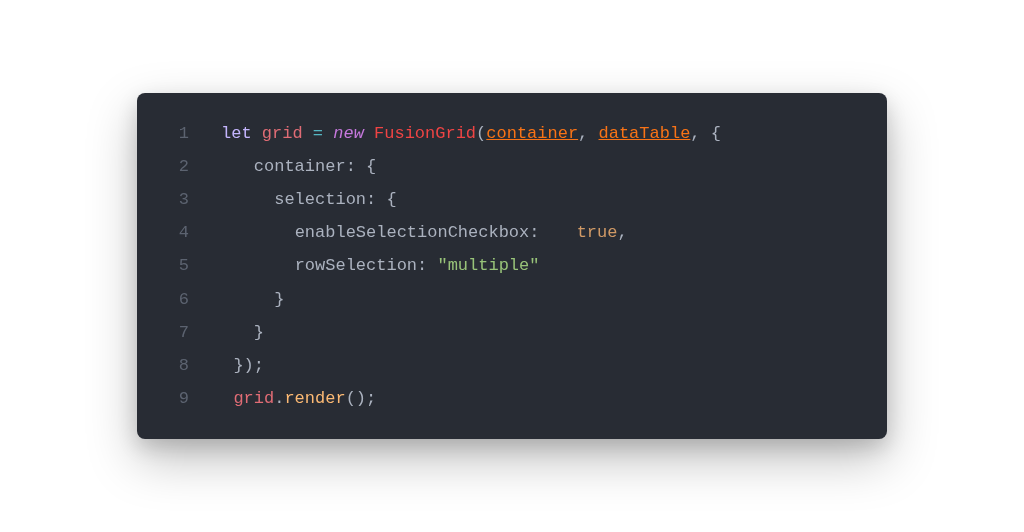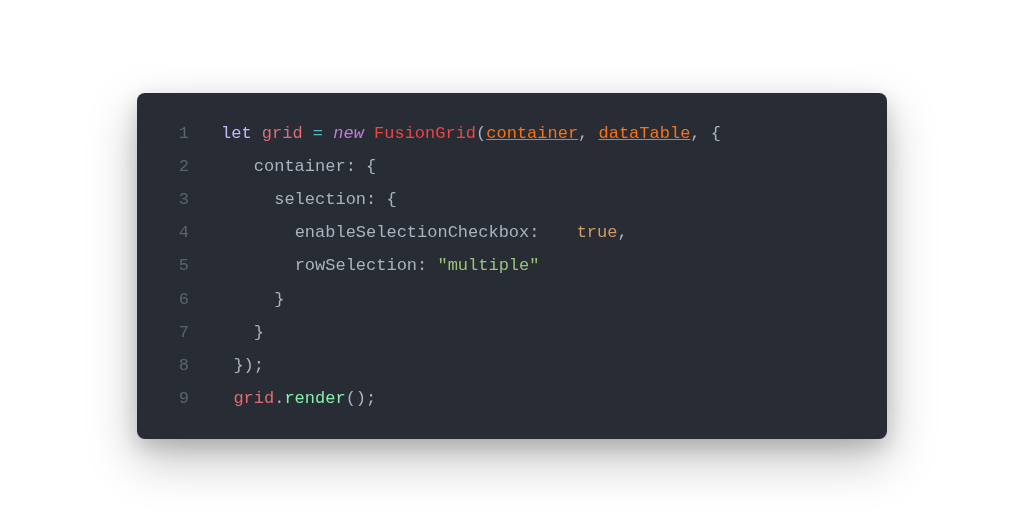--- a/index.html
+++ b/index.html
@@ -51,21 +51,21 @@
       margin-top: 20px;
     }
     .tok-variable {
       color: #e06c75;
       margin-top: 12px;
     }
     .tok-class {
       color: #ef4444;
     }
     .tok-function {
-      color: #86efac;
+      color: #fdba74;
       text-align: center;
     }
     .tok-property {
       color: #abb2bf;
     }
     .tok-boolean {
       color: #d19a66;
       margin-left: 27px;
     }
     .tok-string {

